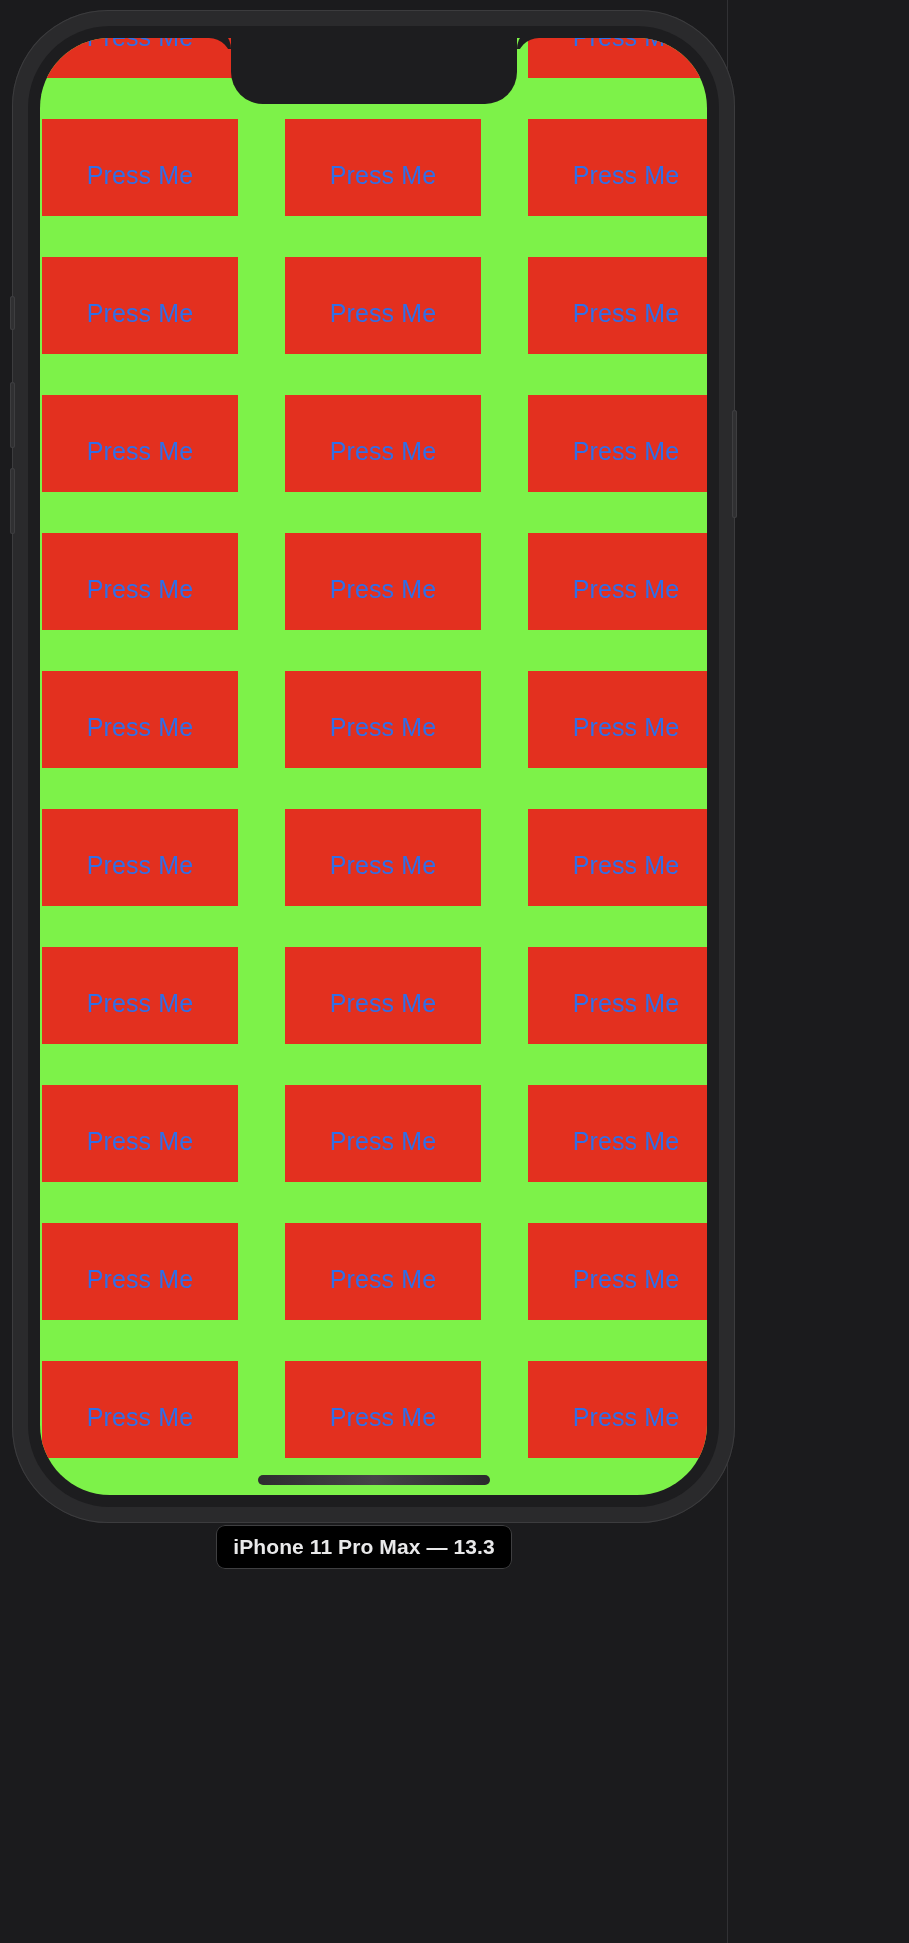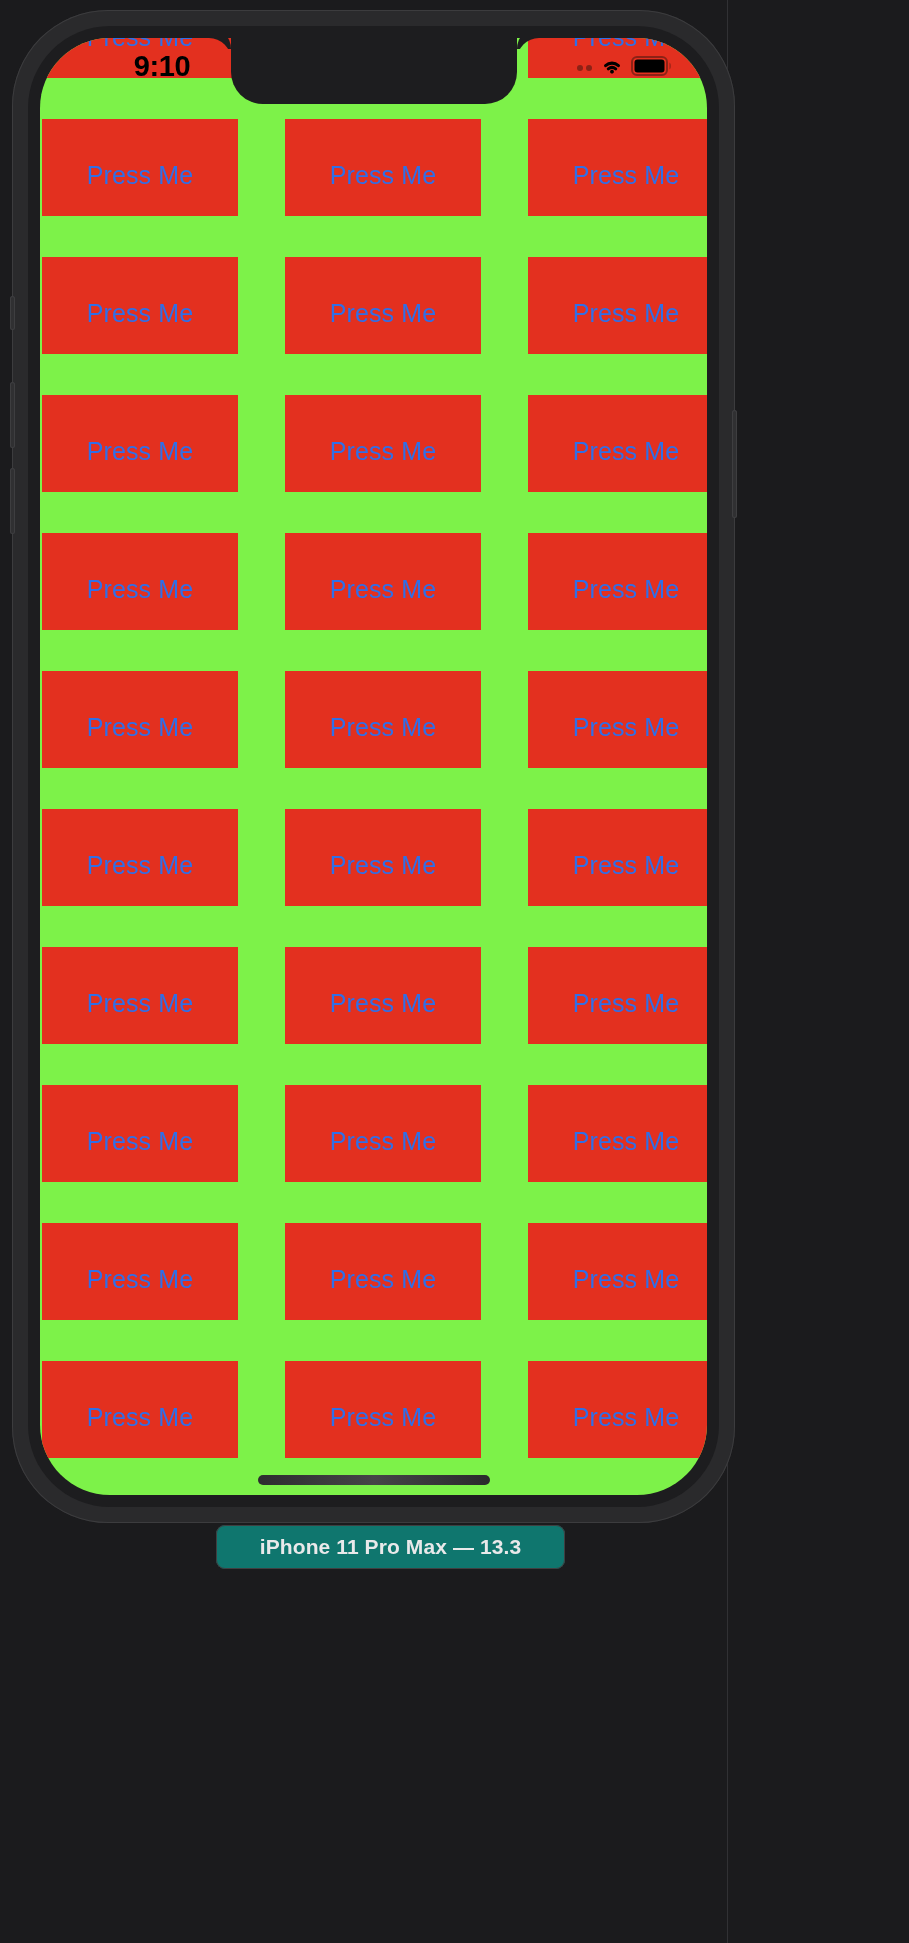--- a/index.html
+++ b/index.html
@@ -211,24 +211,24 @@
     background: linear-gradient(90deg,#2d2d2f 0%,#454547 50%,#2a2a2c 100%);
     z-index: 50;
     cursor: pointer;
   }
 
   
   #device-label {
     position: absolute;
     left: 216px;
     top: 1525px;
-    width: 349px;
+    width: 296px;
     height: 44px;
     border-radius: 9px;
-    background: #0f766e;
+    background: #000000;
     box-shadow: inset 0 0 0 1px #3f3f41;
     color: #e9e9ea;
     font-family: "Liberation Sans", sans-serif;
     font-size: 21px;
     font-weight: bold;
     display: flex;
     align-items: center;
     justify-content: center;
     letter-spacing: .1px;
     z-index: 60;
@@ -281,48 +281,20 @@
           <button class="press-button">Press Me</button>
           <button class="press-button">Press Me</button>
           <button class="press-button">Press Me</button>
           <button class="press-button">Press Me</button>
           <button class="press-button">Press Me</button>
           <button class="press-button">Press Me</button>
         </div>
 
       <div id="notch"></div>
 
-      <div id="status-bar">
-        <div id="status-time">9:10</div>
-
-        <div id="status-right">
-
-          <span class="signal-dots">
-            <i></i>
-              <i></i>
-          </span>
-
-          <span class="wifi-icon">
-            <svg width="24" height="18" viewBox="0 0 24 18" aria-hidden="true">
-              <path d="M12 16.6c1.05 0 1.9-.86 1.9-1.92S13.05 12.76 12 12.76s-1.9.86-1.9 1.92 0.85 1.92 1.9 1.92z" fill="#000"></path>
-              <path d="M5.6 8.6a9.6 9.6 0 0 1 12.8 0" stroke="#000" stroke-width="3.1" fill="none" stroke-linecap="round"></path>
-              <path d="M8.3 11.9a5.9 5.9 0 0 1 7.4 0" stroke="#000" stroke-width="3.1" fill="none" stroke-linecap="round"></path>
-            </svg>
-          </span>
-
-          <span class="battery-icon">
-            <svg width="42" height="20" viewBox="0 0 42 20" aria-hidden="true">
-              <rect x="1" y="1" width="35" height="18" rx="5" ry="5" fill="none" stroke="#8c2216" stroke-width="2"></rect>
-              <rect x="3.5" y="3.5" width="30" height="13" rx="3" ry="3" fill="#000"></rect>
-              <path d="M38.5 6.5c1.6.6 1.6 6.4 0 7z" fill="#8c2216"></path>
-            </svg>
-          </span>
-
-        </div>
-      </div>
 
       <div id="home-indicator"></div>
 
     </div>
   </div>
 
   <div id="device-label">iPhone 11 Pro Max — 13.3</div>
 
 </div>
 

